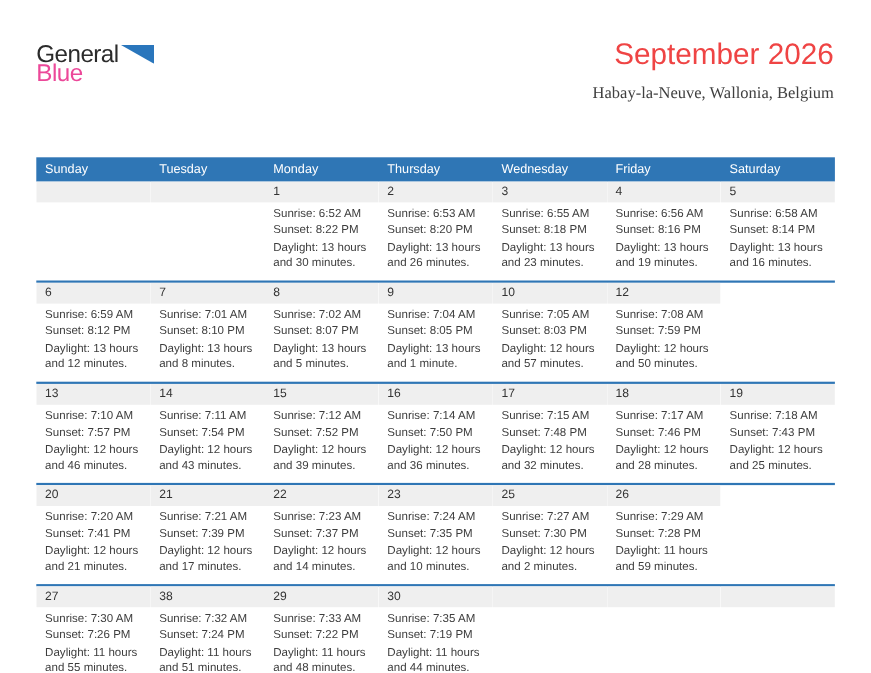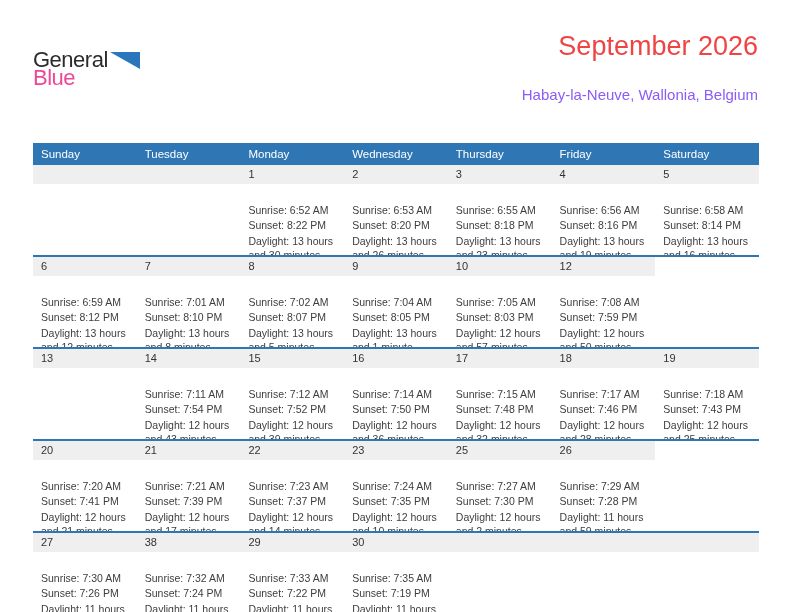--- a/index.html
+++ b/index.html
@@ -7,37 +7,37 @@
     width:792px;height:612px;
     background:#ffffff;
     font-family:"Liberation Sans", sans-serif;
     color:#3d3d3d;
     position:relative;
     overflow:hidden;
   }
   .page{position:absolute;left:0;top:0;width:792px;height:612px;}
   .top{
     position:absolute;left:33px;right:34px;top:34px;height:66px;
-    display:flex;justify-content:space-between;align-items:center;
+    display:flex;justify-content:space-between;align-items:flex-start;
   }
   
   .logo{line-height:1;padding-top:4px;}
   .logo-line1{display:flex;align-items:flex-end;}
   .logo-general{
     font-size:22px;color:#2b2b2b;letter-spacing:-0.5px;font-weight:400;
   }
   .logo-flag{margin-left:2px;margin-bottom:2px;}
   .logo-blue{
     font-size:22px;color:#ec4899;letter-spacing:-0.5px;
     margin-top:-4px;font-weight:400;
   }
   
   .titles{text-align:right;}
   .title{font-size:27px;color:#ef4444;font-weight:400;line-height:1.15;}
-  .subtitle{font-size:15px;color:#8b5cf6;margin-top:23px;}
+  .subtitle{font-size:15px;color:#404040;margin-top:12px;font-family:Liberation Serif, serif;}
   
   .cal{position:absolute;left:33px;top:104px;width:726px;}
   .cal-head{
     display:grid;grid-template-columns:repeat(7,1fr);
     background:#2f76b5;height:22px;margin-top:39px;
   }
   .cal-head .wd{
     color:#ffffff;font-size:11.5px;line-height:22px;
     padding-left:8px;overflow:hidden;white-space:nowrap;
   }
@@ -46,21 +46,21 @@
     border-top:2px solid #2f76b5;
     height:90px;
   }
   .week-row:first-child{border-top:none;}
   .day-cell{overflow:hidden;}
   .day-num{
     background:#efefef;height:19px;line-height:19px;
     font-size:11px;color:#333333;padding-left:8px;
   }
   .day-body{
-    padding:19px 4px 0 8px;
+    padding:3px 4px 0 8px;
     font-size:10.5px;line-height:1.38;color:#3d3d3d;
   }
   .day-body div{margin:0 0 1px 0;}
 </style>
 </head>
 <body>
 
 <div class="page">
 
   <div class="top">
@@ -77,22 +77,22 @@
       <div class="title">September 2026</div>
       <div class="subtitle">Habay-la-Neuve, Wallonia, Belgium</div>
     </div>
   </div>
 
   <div class="cal">
     <div class="cal-head">
         <div class="wd">Sunday</div>
         <div class="wd">Tuesday</div>
         <div class="wd">Monday</div>
+        <div class="wd">Thursday</div>
         <div class="wd">Wednesday</div>
-        <div class="wd">Thursday</div>
         <div class="wd">Friday</div>
         <div class="wd">Saturday</div>
       </div>
     <div>
         <div class="week-row">
           <div class="day-cell">
             <div class="day-num"></div>
           </div>
           <div class="day-cell">
             <div class="day-num"></div>
@@ -184,20 +184,25 @@
             <div class="day-body">
               <div>Sunrise: 7:08 AM</div>
               <div>Sunset: 7:59 PM</div>
               <div>Daylight: 12 hours and 50 minutes.</div>
             </div>
           </div>
         </div>
         <div class="week-row">
           <div class="day-cell">
             <div class="day-num">13</div>
+            <div class="day-body">
+              <div>Sunrise: 7:10 AM</div>
+              <div>Sunset: 7:57 PM</div>
+              <div>Daylight: 12 hours and 46 minutes.</div>
+            </div>
           </div>
           <div class="day-cell">
             <div class="day-num">14</div>
             <div class="day-body">
               <div>Sunrise: 7:11 AM</div>
               <div>Sunset: 7:54 PM</div>
               <div>Daylight: 12 hours and 43 minutes.</div>
             </div>
           </div>
           <div class="day-cell">

